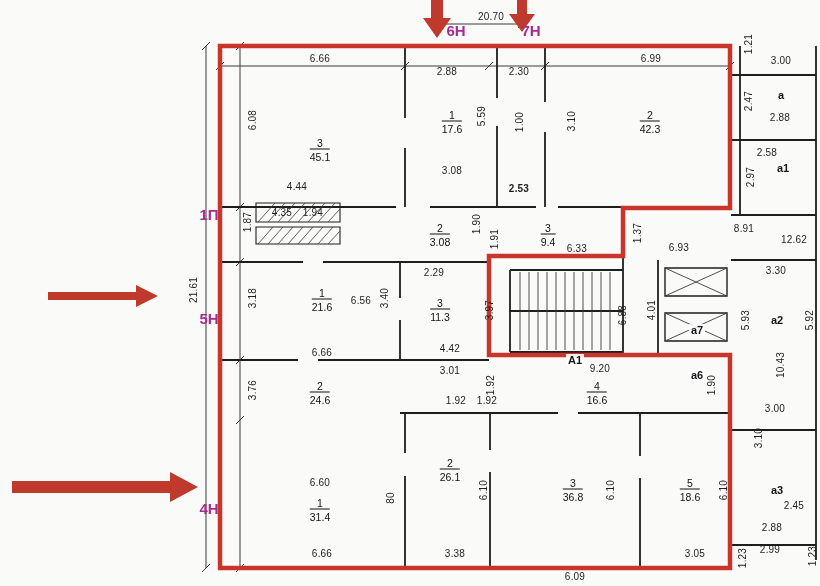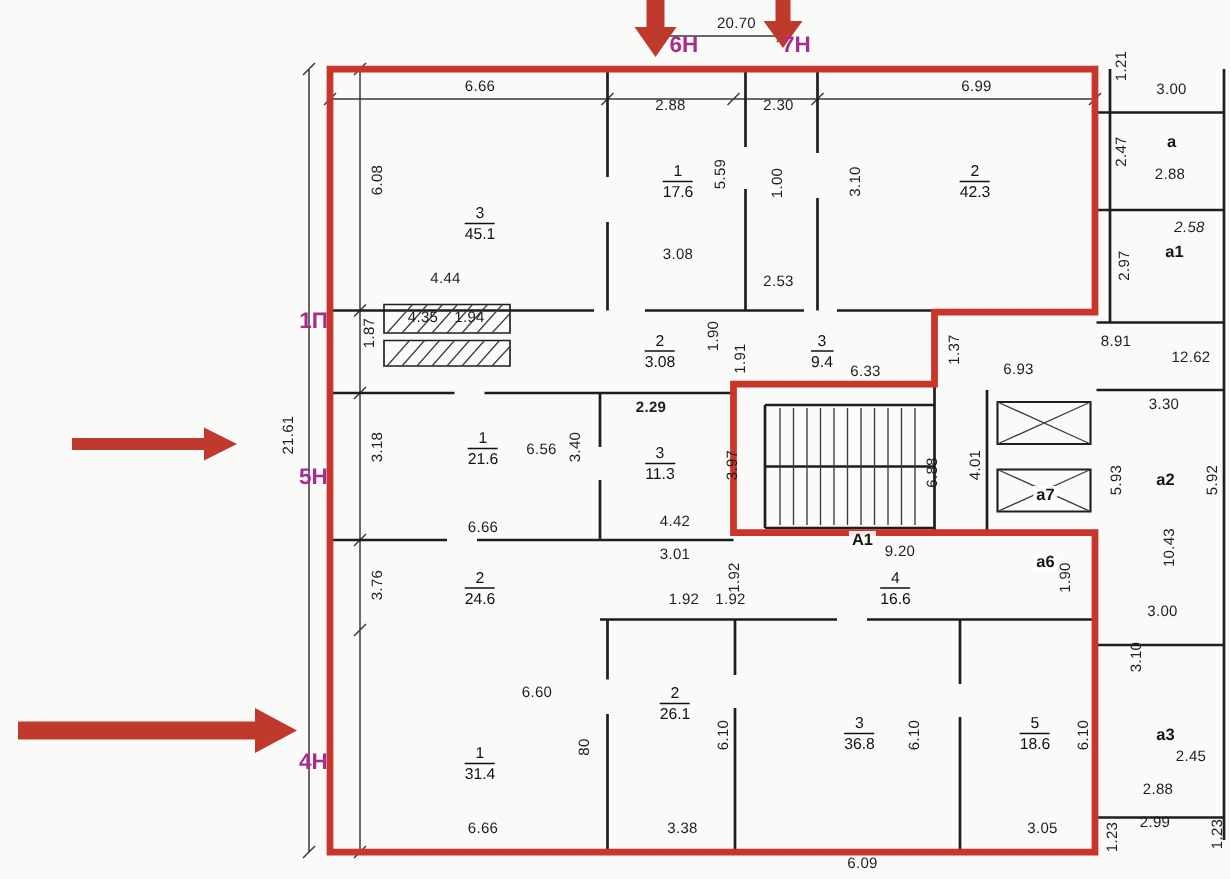--- a/index.html
+++ b/index.html
@@ -115,58 +115,58 @@
       <span class="dim" style="left: 651px; top: 58px;">6.99</span>
       <span class="dim v" style="left: 748px; top: 44px;">1.21</span>
       <span class="dim" style="left: 781px; top: 60px;">3.00</span>
       <span class="dim v" style="left: 252px; top: 120px;">6.08</span>
       <span class="dim v" style="left: 481px; top: 116px;">5.59</span>
       <span class="dim v" style="left: 519px; top: 122px;">1.00</span>
       <span class="dim v" style="left: 571px; top: 121px;">3.10</span>
       <span class="dim v" style="left: 748px; top: 101px;">2.47</span>
       <span class="dim" style="left: 780px; top: 117px;">2.88</span>
       <span class="dim" style="left: 452px; top: 170px;">3.08</span>
-      <span class="dim" style="left: 793px; top: 152px; font-style: italic;">2.58</span>
+      <span class="dim" style="left: 767px; top: 152px;">2.58</span>
       <span class="dim v" style="left: 750px; top: 177px;">2.97</span>
       <span class="dim" style="left: 297px; top: 186px;">4.44</span>
-      <span class="dim" style="left: 519px; top: 188px;">2.53</span>
+      <span class="dim" style="left: 519px; top: 188px; font-weight: bold;">2.53</span>
       <span class="dim v" style="left: 247px; top: 222px;">1.87</span>
       <span class="dim" style="left: 282px; top: 212px;">4.35</span>
       <span class="dim" style="left: 313px; top: 212px;">1.94</span>
       <span class="dim v" style="left: 476px; top: 224px;">1.90</span>
       <span class="dim v" style="left: 494px; top: 239px;">1.91</span>
       <span class="dim" style="left: 577px; top: 248px;">6.33</span>
       <span class="dim v" style="left: 637px; top: 233px;">1.37</span>
       <span class="dim" style="left: 679px; top: 247px;">6.93</span>
       <span class="dim" style="left: 744px; top: 228px;">8.91</span>
       <span class="dim" style="left: 794px; top: 239px;">12.62</span>
       <span class="dim v" style="left: 193px; top: 290px;">21.61</span>
       <span class="dim v" style="left: 252px; top: 298px;">3.18</span>
-      <span class="dim" style="left: 434px; top: 272px; font-weight: bold;">2.29</span>
+      <span class="dim" style="left: 434px; top: 272px;">2.29</span>
       <span class="dim" style="left: 361px; top: 300px;">6.56</span>
       <span class="dim v" style="left: 384px; top: 298px;">3.40</span>
       <span class="dim v" style="left: 489px; top: 310px;">3.97</span>
       <span class="dim v" style="left: 622px; top: 315px;">6.88</span>
       <span class="dim v" style="left: 651px; top: 310px;">4.01</span>
       <span class="dim" style="left: 776px; top: 270px;">3.30</span>
       <span class="dim v" style="left: 745px; top: 320px;">5.93</span>
       <span class="dim v" style="left: 809px; top: 320px;">5.92</span>
       <span class="dim" style="left: 450px; top: 348px;">4.42</span>
       <span class="dim" style="left: 322px; top: 352px;">6.66</span>
       <span class="dim v" style="left: 780px; top: 365px;">10.43</span>
       <span class="dim" style="left: 450px; top: 370px;">3.01</span>
       <span class="dim" style="left: 600px; top: 368px;">9.20</span>
       <span class="dim v" style="left: 252px; top: 390px;">3.76</span>
       <span class="dim v" style="left: 490px; top: 385px;">1.92</span>
       <span class="dim v" style="left: 711px; top: 385px;">1.90</span>
       <span class="dim" style="left: 456px; top: 400px;">1.92</span>
       <span class="dim" style="left: 487px; top: 400px;">1.92</span>
       <span class="dim" style="left: 775px; top: 408px;">3.00</span>
       <span class="dim v" style="left: 758px; top: 438px;">3.10</span>
-      <span class="dim" style="left: 320px; top: 462px; margin-left: 38px;">6.60</span>
+      <span class="dim" style="left: 320px; top: 482px;">6.60</span>
       <span class="dim v" style="left: 390px; top: 498px;">80</span>
       <span class="dim v" style="left: 483px; top: 490px;">6.10</span>
       <span class="dim v" style="left: 610px; top: 490px;">6.10</span>
       <span class="dim v" style="left: 723px; top: 490px;">6.10</span>
       <span class="dim" style="left: 794px; top: 505px;">2.45</span>
       <span class="dim" style="left: 772px; top: 527px;">2.88</span>
       <span class="dim" style="left: 770px; top: 549px;">2.99</span>
       <span class="dim" style="left: 322px; top: 553px;">6.66</span>
       <span class="dim" style="left: 455px; top: 553px;">3.38</span>
       <span class="dim" style="left: 575px; top: 576px;">6.09</span>

